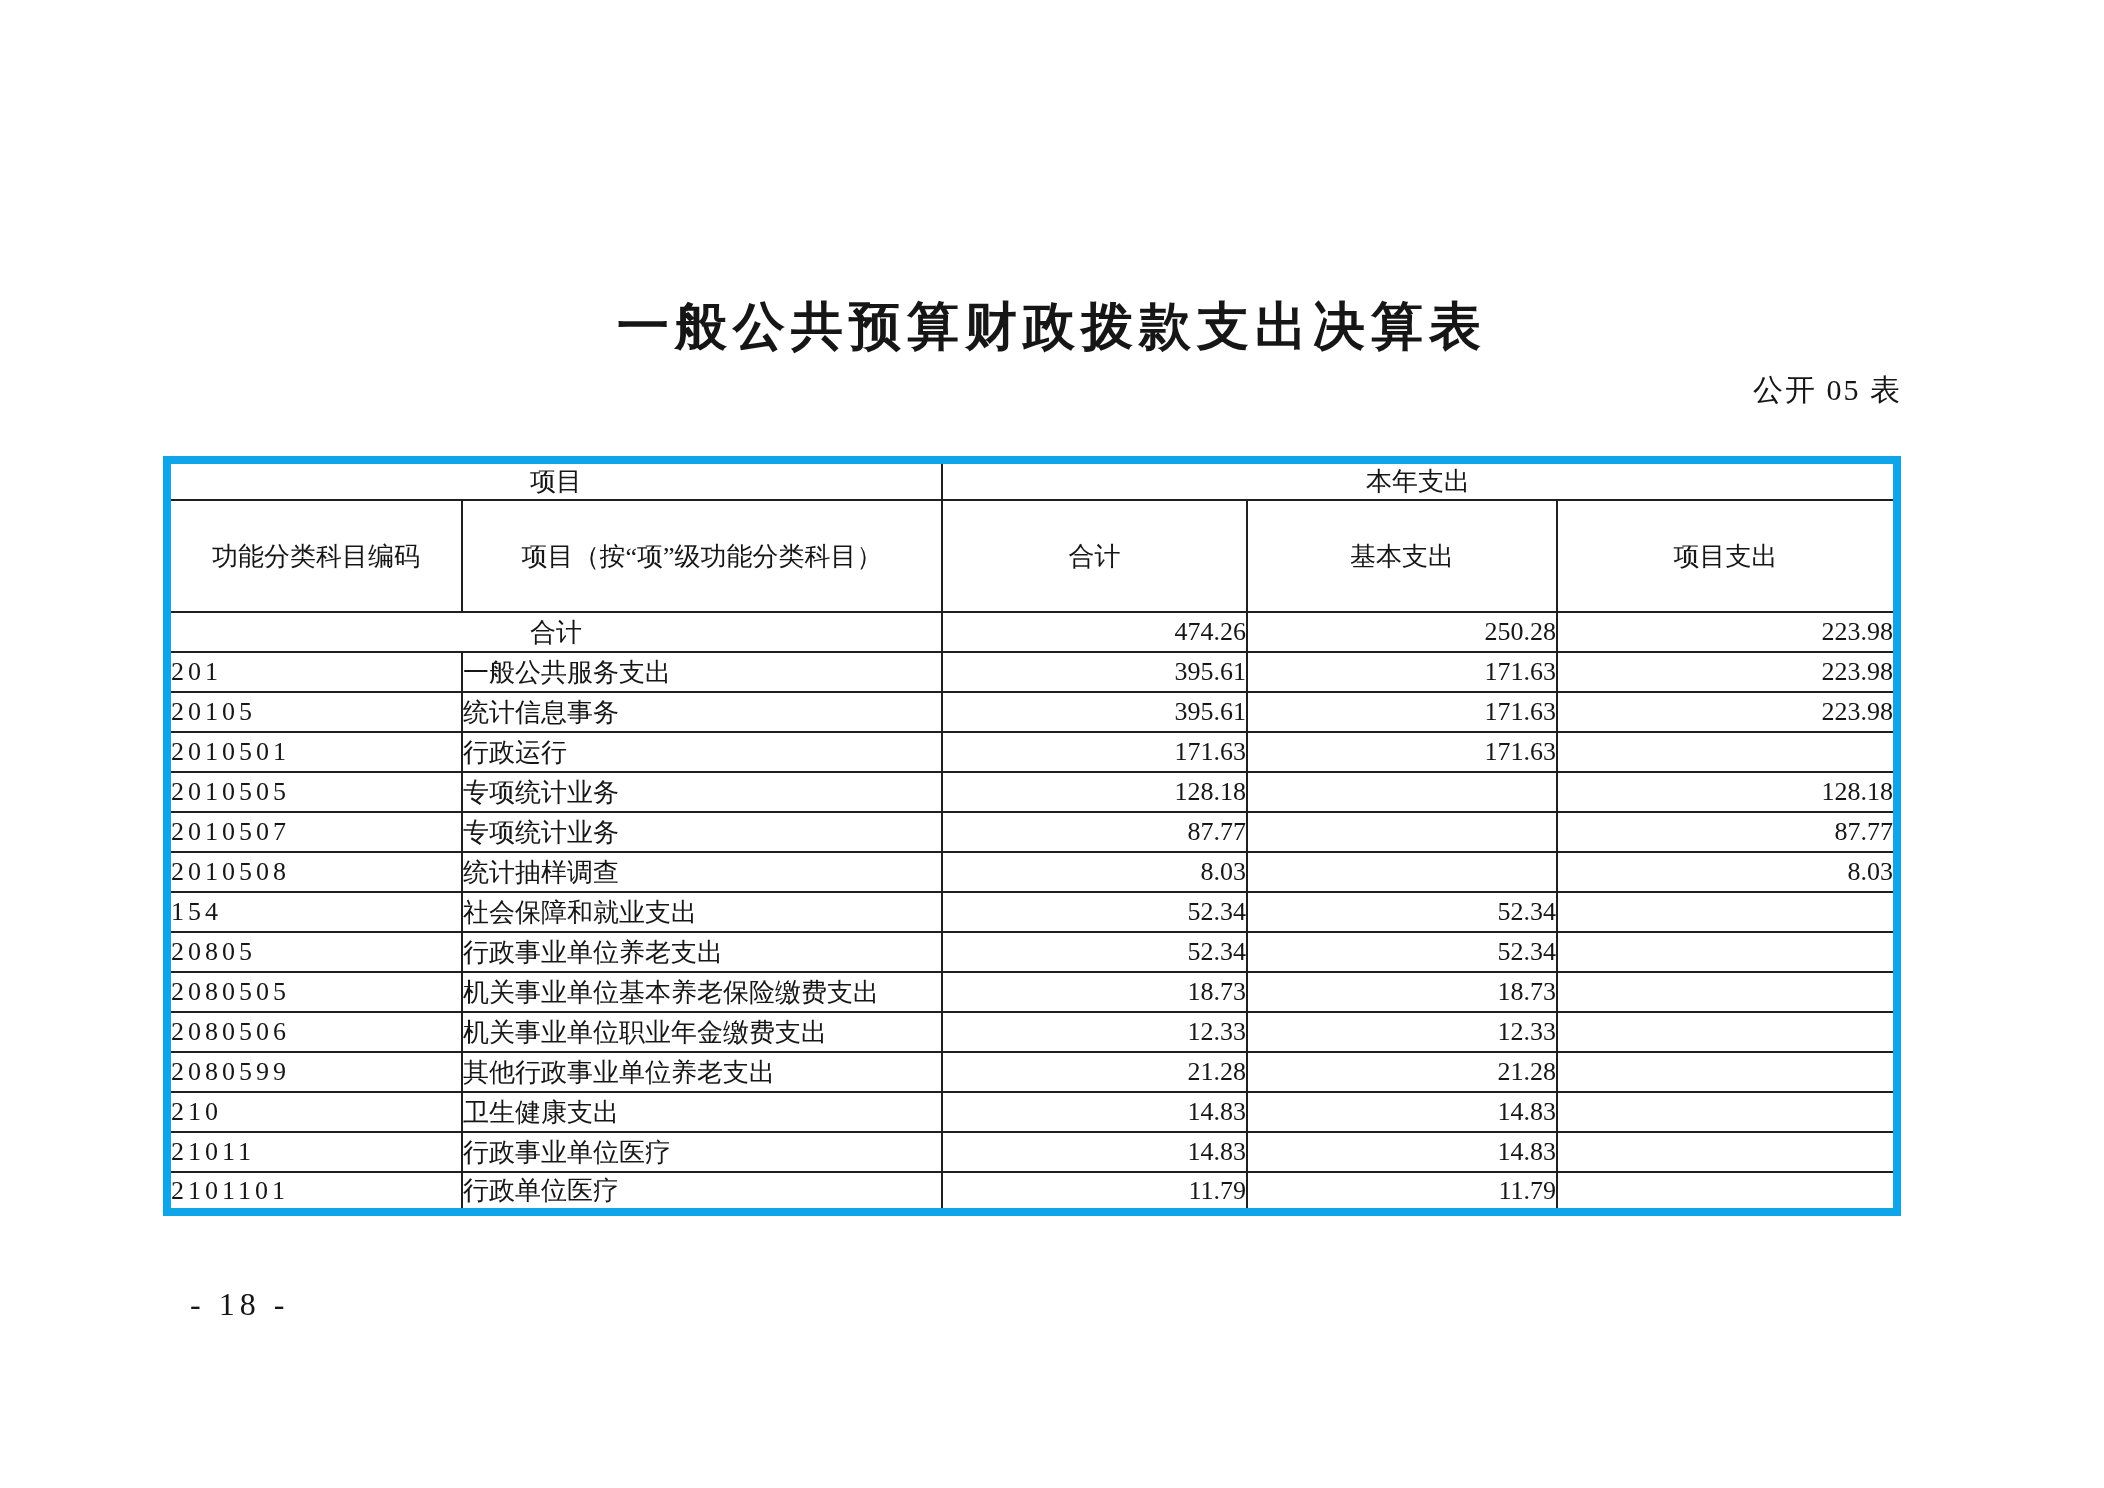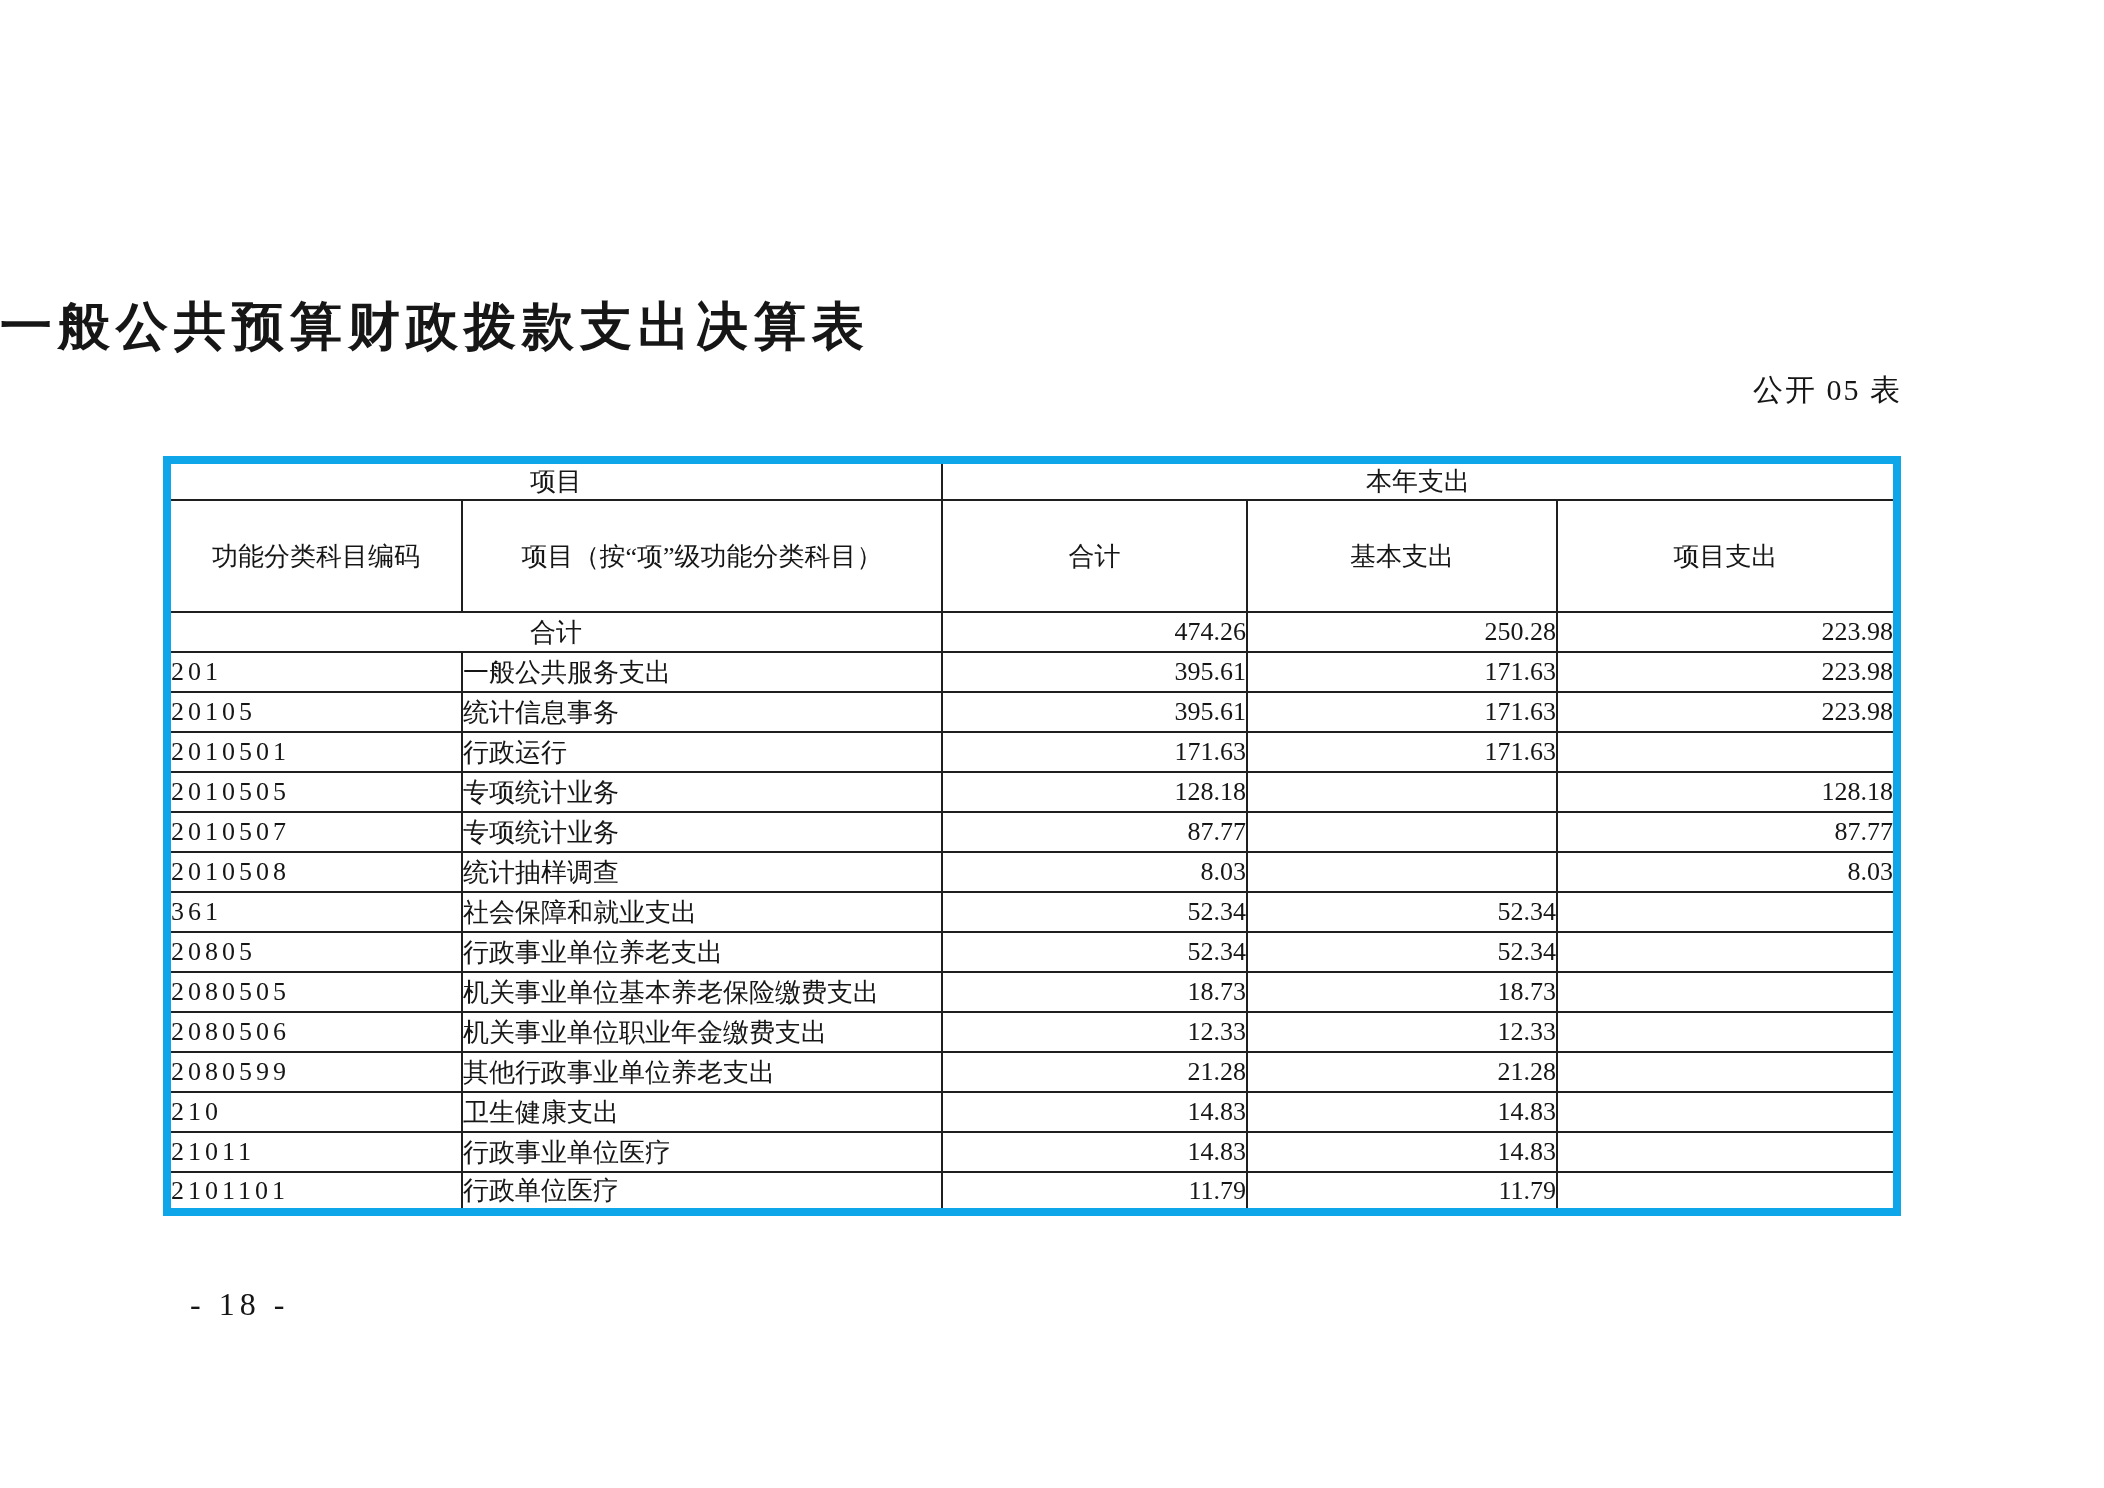--- a/index.html
+++ b/index.html
@@ -19,20 +19,21 @@
     height: 1488px;
     background: #ffffff;
     overflow: hidden;
   }
   .doc-title {
     position: absolute;
     top: 292px;
     left: 0;
     width: 100%;
     margin: 0;
+    text-align: center;
     font-size: 52px;
     font-weight: bold;
     letter-spacing: 6px;
   }
   .table-code {
     position: absolute;
     top: 370px;
     right: 202px;
     font-size: 30px;
     letter-spacing: 2px;
@@ -169,21 +170,21 @@
           <td class="num-cell">87.77</td>
         </tr>
         <tr>
           <td class="code-cell">2010508</td>
           <td class="item-cell">统计抽样调查</td>
           <td class="num-cell">8.03</td>
           <td class="num-cell"></td>
           <td class="num-cell">8.03</td>
         </tr>
         <tr>
-          <td class="code-cell">361</td>
+          <td class="code-cell">154</td>
           <td class="item-cell">社会保障和就业支出</td>
           <td class="num-cell">52.34</td>
           <td class="num-cell">52.34</td>
           <td class="num-cell"></td>
         </tr>
         <tr>
           <td class="code-cell">20805</td>
           <td class="item-cell">行政事业单位养老支出</td>
           <td class="num-cell">52.34</td>
           <td class="num-cell">52.34</td>

